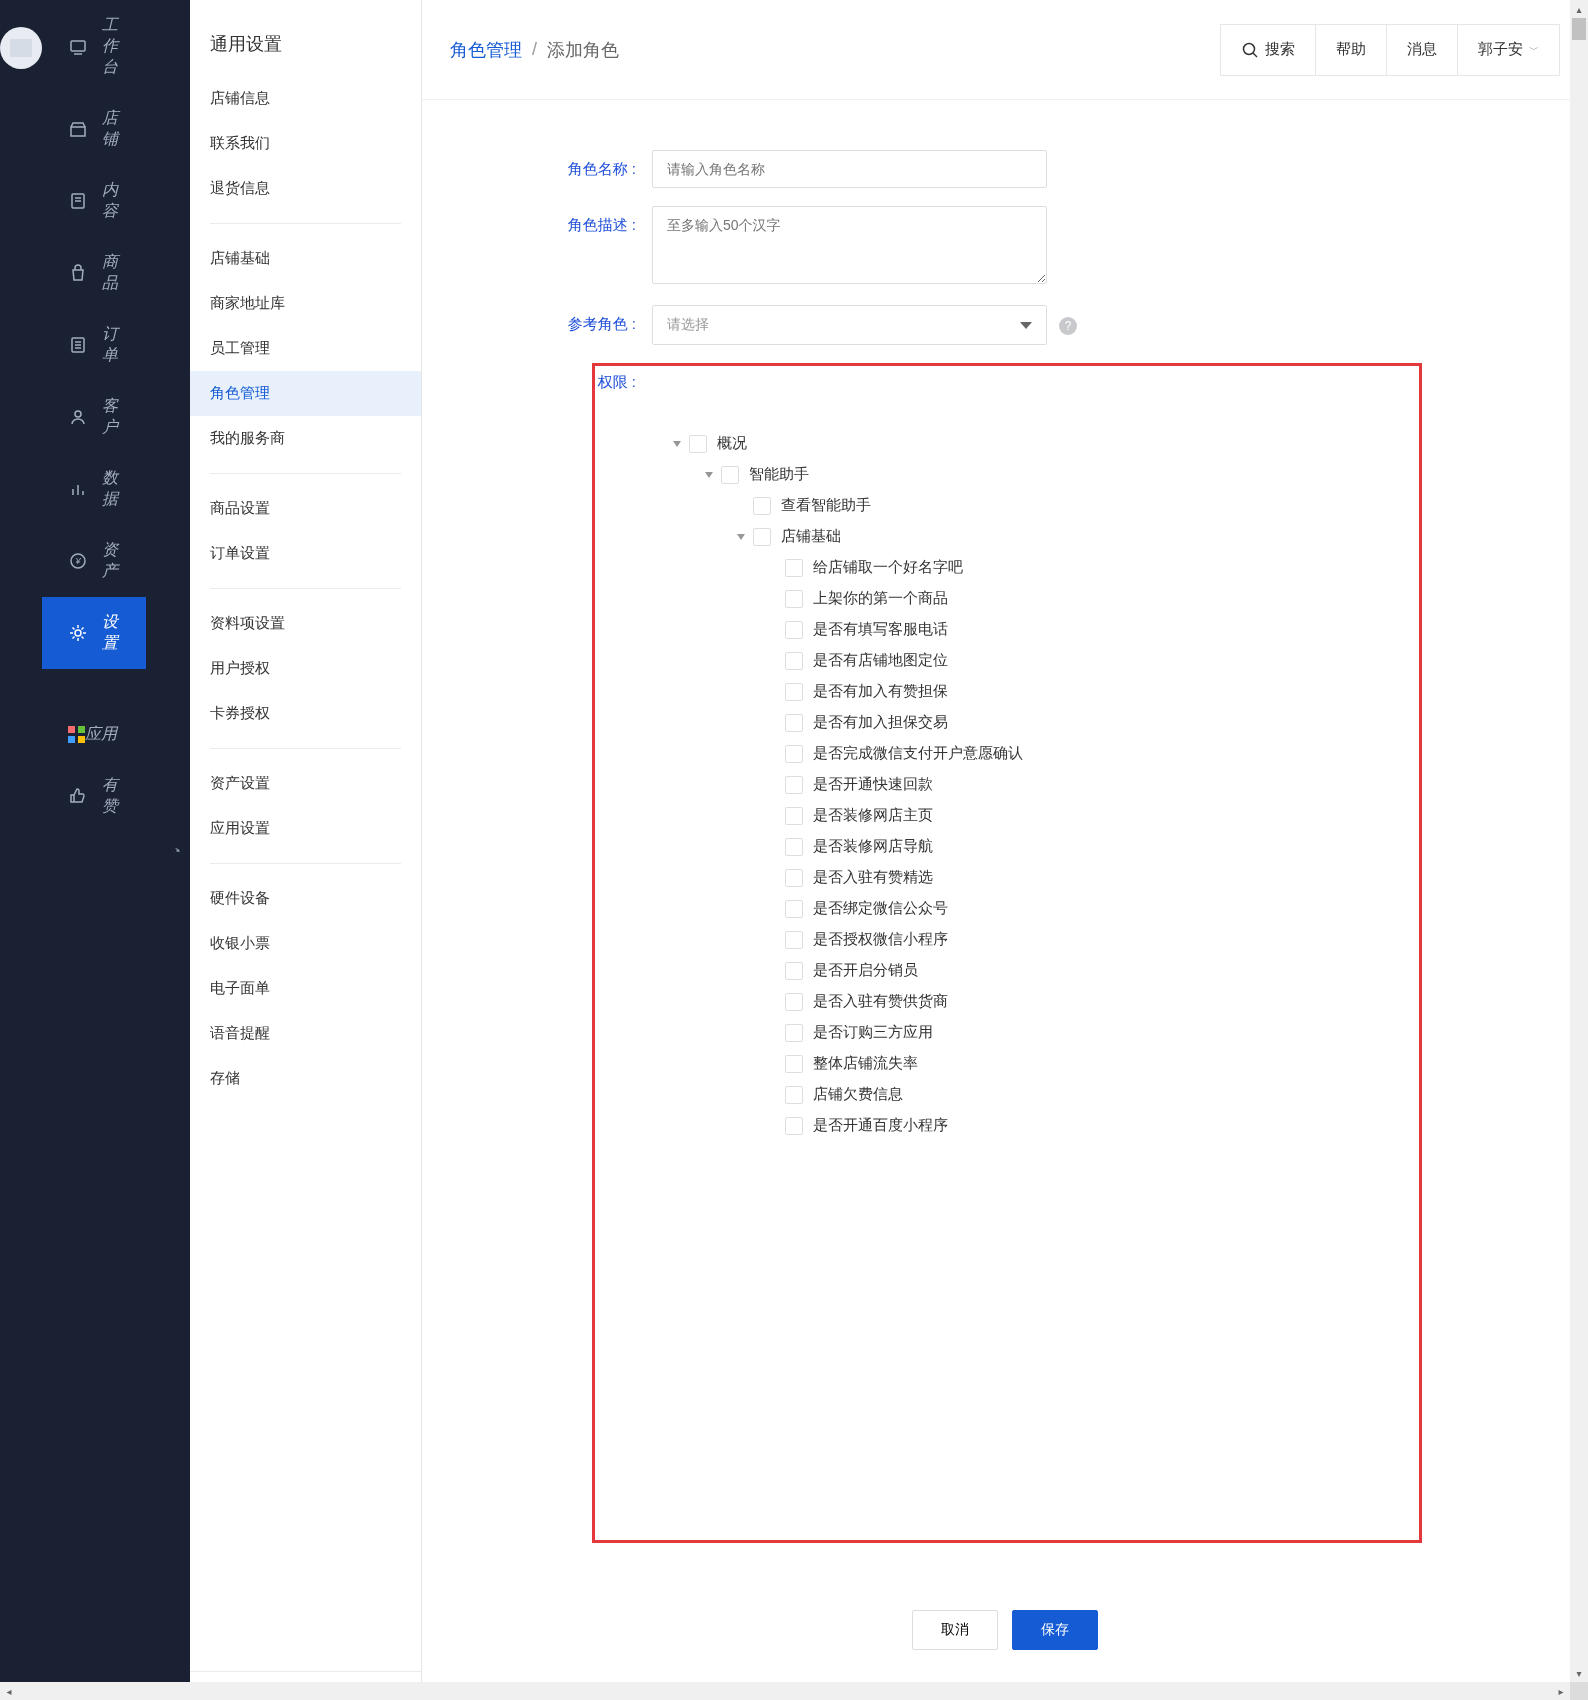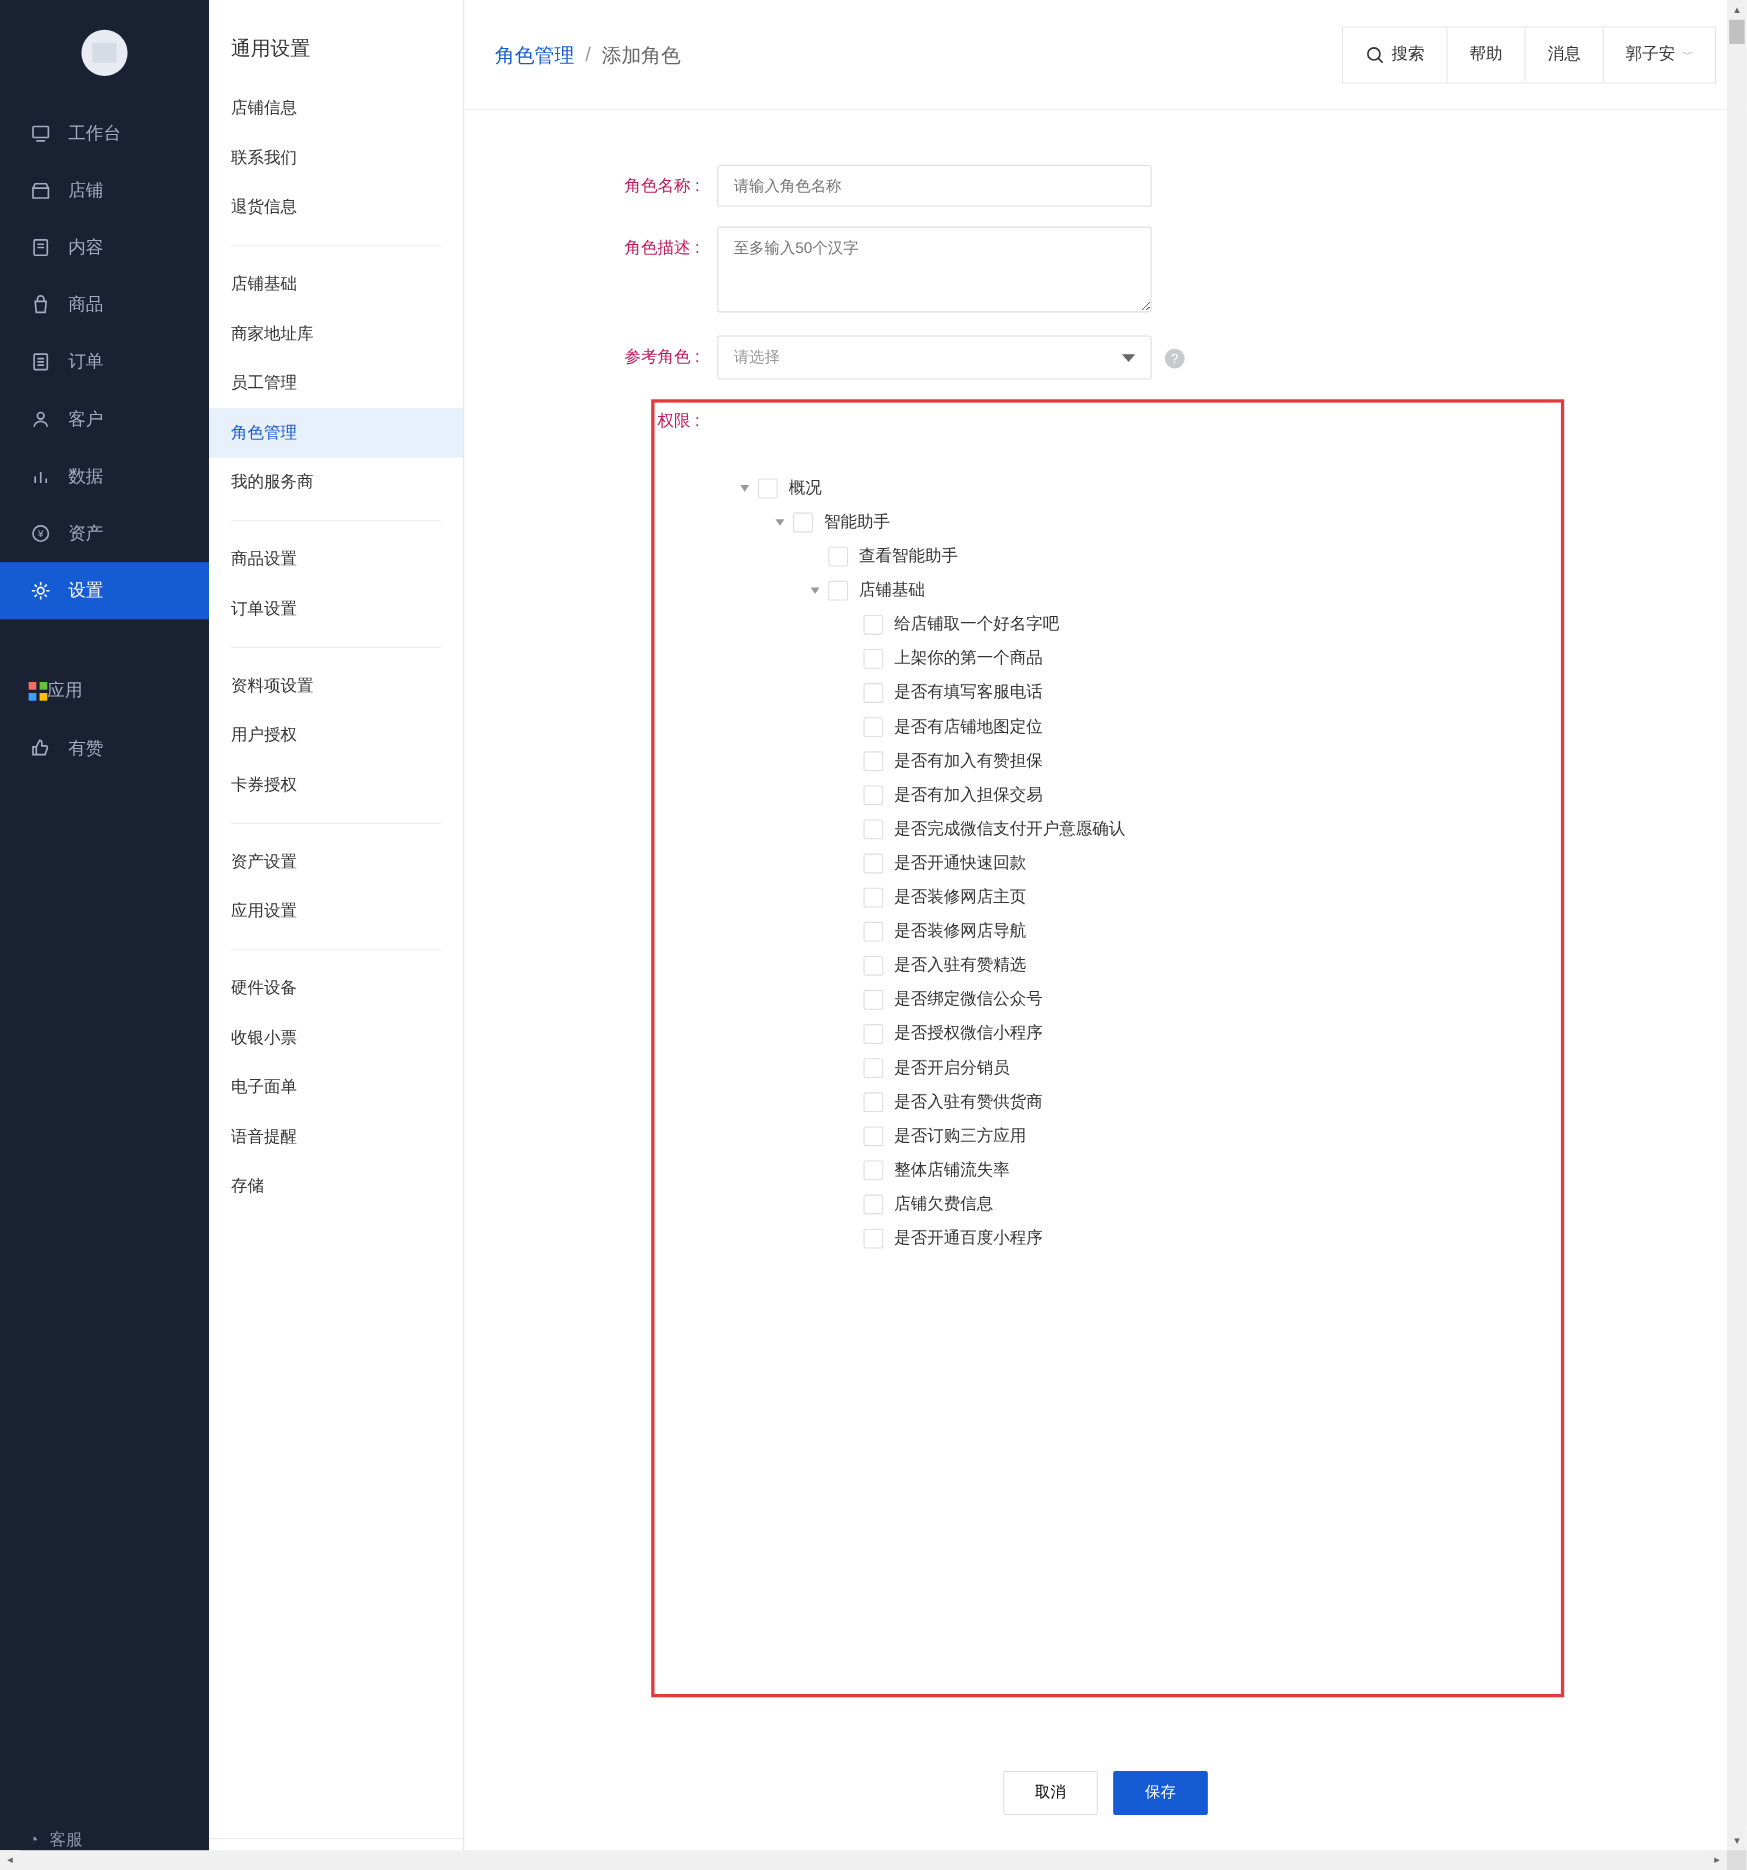--- a/index.html
+++ b/index.html
@@ -1,20 +1,20 @@
 <!DOCTYPE html>
 <html><head>
 <meta charset="utf-8">
 <style>
 * { margin: 0; padding: 0; box-sizing: border-box; }
 body { font-family: -apple-system, "PingFang SC", "Microsoft YaHei", sans-serif; font-size: 14px; color: #333; background: #fff; }
 .app { display: flex; height: 1700px; width: 1588px; position: relative; }
 
 
-.primary-sidebar { width: 190px; background: #1a2133; color: #a4acc0; display: flex; flex-direction: column; }
+.primary-sidebar { width: 190px; background: #1a2133; color: #a4acc0; display: flex; flex-direction: row; font-style: italic; }
 .logo-area { height: 95px; display: flex; align-items: center; justify-content: center; }
 .logo { width: 42px; height: 42px; border-radius: 50%; background: #e8ecf2; display: flex; align-items: center; justify-content: center; }
 .logo-inner { width: 22px; height: 18px; background: #d6dce6; }
 .primary-nav { flex: 1; }
 .primary-item { display: flex; align-items: center; padding: 15px 26px; cursor: pointer; font-size: 16px; color: #a4acc0; }
 .primary-item.active { background: #155bd4; color: #fff; }
 .primary-item .icon { width: 22px; height: 22px; margin-right: 14px; display: inline-flex; align-items: center; justify-content: center; }
 .primary-item svg { width: 20px; height: 20px; stroke: currentColor; fill: none; stroke-width: 1.5; }
 .primary-gap { height: 40px; }
 .apps-icon { display: grid; grid-template-columns: 7px 7px; grid-template-rows: 7px 7px; gap: 3px; }
@@ -41,21 +41,21 @@
 .breadcrumb .sep { margin: 0 10px; color: #999; }
 .breadcrumb .current { color: #666; }
 .top-actions { display: flex; align-items: center; border: 1px solid #e6e6e6; height: 52px; }
 .top-action { padding: 0 20px; font-size: 15px; color: #333; cursor: pointer; display: flex; align-items: center; height: 100%; }
 .top-action + .top-action { border-left: 1px solid #e6e6e6; }
 .search-icon { margin-right: 6px; }
 .dropdown-arrow { margin-left: 6px; font-size: 10px; color: #999; }
 
 .form-area { padding: 50px 70px 20px; flex: 1; overflow: hidden; display: flex; flex-direction: column; }
 .form-row { display: flex; align-items: flex-start; margin-bottom: 18px; }
-.form-label { width: 160px; text-align: right; padding-right: 16px; padding-top: 10px; font-size: 15px; color: #be185d; }
+.form-label { width: 160px; text-align: right; padding-right: 16px; padding-top: 10px; font-size: 15px; color: #1d4ed8; }
 .form-label::after { content: ':'; margin-left: 4px; }
 .form-control input[type="text"], .form-control textarea, .form-control .select { width: 395px; border: 1px solid #dcdee0; border-radius: 2px; padding: 10px 14px; font-size: 14px; color: #333; font-family: inherit; }
 .form-control textarea { height: 78px; resize: both; }
 .form-control .select { display: flex; justify-content: space-between; align-items: center; cursor: pointer; color: #999; }
 .form-control .select .caret { border-left: 6px solid transparent; border-right: 6px solid transparent; border-top: 7px solid #666; }
 .help-icon { width: 18px; height: 18px; border-radius: 50%; background: #c8c9cc; color: #fff; display: inline-flex; align-items: center; justify-content: center; margin-left: 12px; font-size: 12px; margin-top: 12px; }
 
 .perm-row { flex: 1; min-height: 0; display: flex; }
 .perm-tree-wrap { border: 3px solid #e4393c; padding: 20px 30px 0; width: 830px; height: 1180px; overflow: hidden; position: relative; margin-left: -60px; }
 .perm-tree { padding-left: 48px; }

